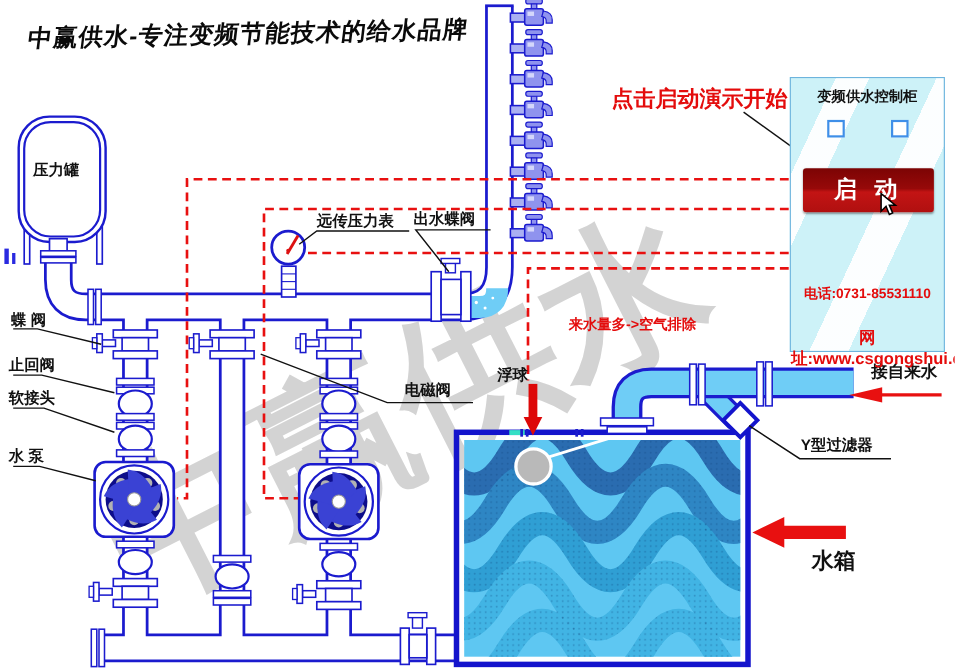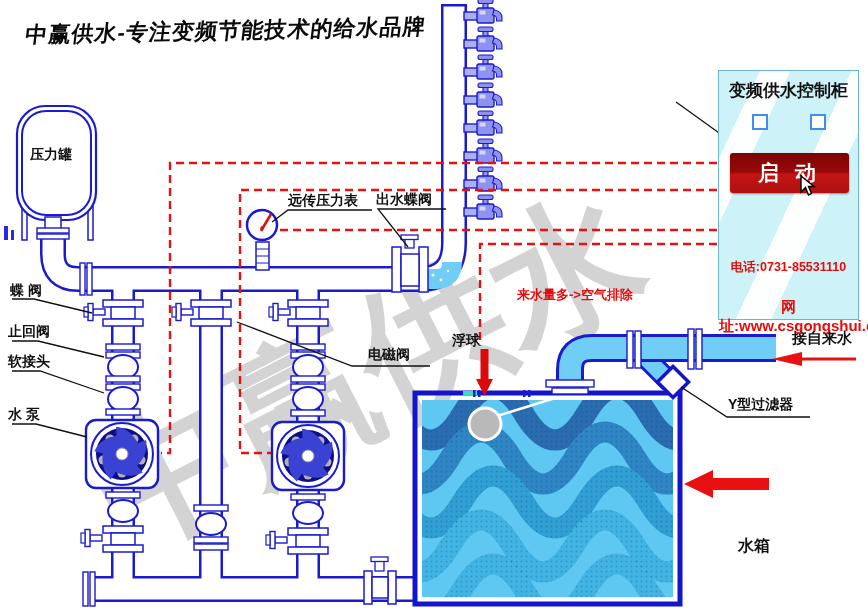--- a/index.html
+++ b/index.html
@@ -11,21 +11,21 @@
   svg.diagram{position:absolute;left:0;top:0;z-index:2;}
   .lbl{position:absolute;z-index:3;color:#111;font-size:14px;font-weight:600;white-space:nowrap;}
   .lbl.red{color:#e40c0c;}
   #main-title{position:absolute;left:26px;top:16px;z-index:3;font-size:22px;font-weight:900;
        color:#0a0a0a;letter-spacing:1px;transform:skewX(-8deg) rotate(-1.2deg);white-space:nowrap;}
   #click-hint{position:absolute;left:556px;top:76px;z-index:4;font-size:20px;font-weight:bold;color:#e40c0c;white-space:nowrap;}
   #panel{position:absolute;left:718px;top:70px;width:141px;height:250px;z-index:4;
        border:1px solid #6db4dd;box-sizing:border-box;text-align:center;
        background:linear-gradient(115deg, rgba(255,255,255,0) 0 16%, rgba(255,255,255,.95) 16% 28%,
                   rgba(255,255,255,0) 28% 52%, rgba(255,255,255,.95) 52% 66%, rgba(255,255,255,0) 66%),#cdf2f8;}
-  #panel .panel-title{margin-top:8px;font-size:17px;color:#111;font-weight:600;}
+  #panel .panel-title{margin-top:8px;font-size:13px;color:#111;font-weight:600;}
   #panel .indicators{margin-top:12px;display:flex;justify-content:center;gap:42px;}
   #panel .ind{width:12px;height:12px;background:#fff;border:2px solid #3f8fe8;display:inline-block;}
   #start-btn{position:absolute;left:11px;top:82px;width:119px;height:40px;border-radius:3px;
        background:linear-gradient(180deg,#7c0404 0%,#970909 46%,#c31414 54%,#b01010 100%);
        color:#fff;font-size:21px;font-weight:bold;letter-spacing:5px;line-height:40px;text-align:center;
        box-shadow:0 1px 2px rgba(0,0,0,.4);cursor:pointer;}
   #start-btn svg{position:absolute;left:70px;top:22px;}
   #panel .company{position:absolute;left:0;width:100%;top:158px;font-size:17px;color:#e40c0c;font-weight:600;}
   #panel .contact{position:absolute;left:0;width:100%;font-size:12.5px;color:#e40c0c;font-weight:bold;}
   #panel .web{font-size:15px;font-weight:600;}
@@ -301,21 +301,22 @@
   <div class="lbl" style="left:8px;top:323px;">止回阀</div>
   <div class="lbl" style="left:8px;top:353px;">软接头</div>
   <div class="lbl" style="left:8px;top:406px;">水 泵</div>
   <div class="lbl" style="left:288px;top:192px;">远传压力表</div>
   <div class="lbl" style="left:376px;top:191px;">出水蝶阀</div>
   <div class="lbl" style="left:368px;top:346px;">电磁阀</div>
   <div class="lbl" style="left:452px;top:332px;">浮球</div>
   <div class="lbl red" style="left:517px;top:286px;font-size:13px;font-weight:bold;">来水量多-&gt;空气排除</div>
   <div class="lbl" style="left:792px;top:329px;font-size:15px;">接自来水</div>
   <div class="lbl" style="left:728px;top:396px;">Y型过滤器</div>
-  <div class="lbl" style="left:738px;top:496px;font-size:16px;margin-top:40px;">水箱</div>
+  <div class="lbl" style="left:738px;top:496px;font-size:20px;">水箱</div>
+  <div id="click-hint">点击启动演示开始</div>
 
   <div id="panel">
     <div class="panel-title">变频供水控制柜</div>
     <div class="indicators">
       <span class="ind"></span>
       <span class="ind"></span>
     </div>
     <div id="start-btn">
       <span>启 动</span>
       <svg width="18" height="22" viewBox="0 0 18 22">

